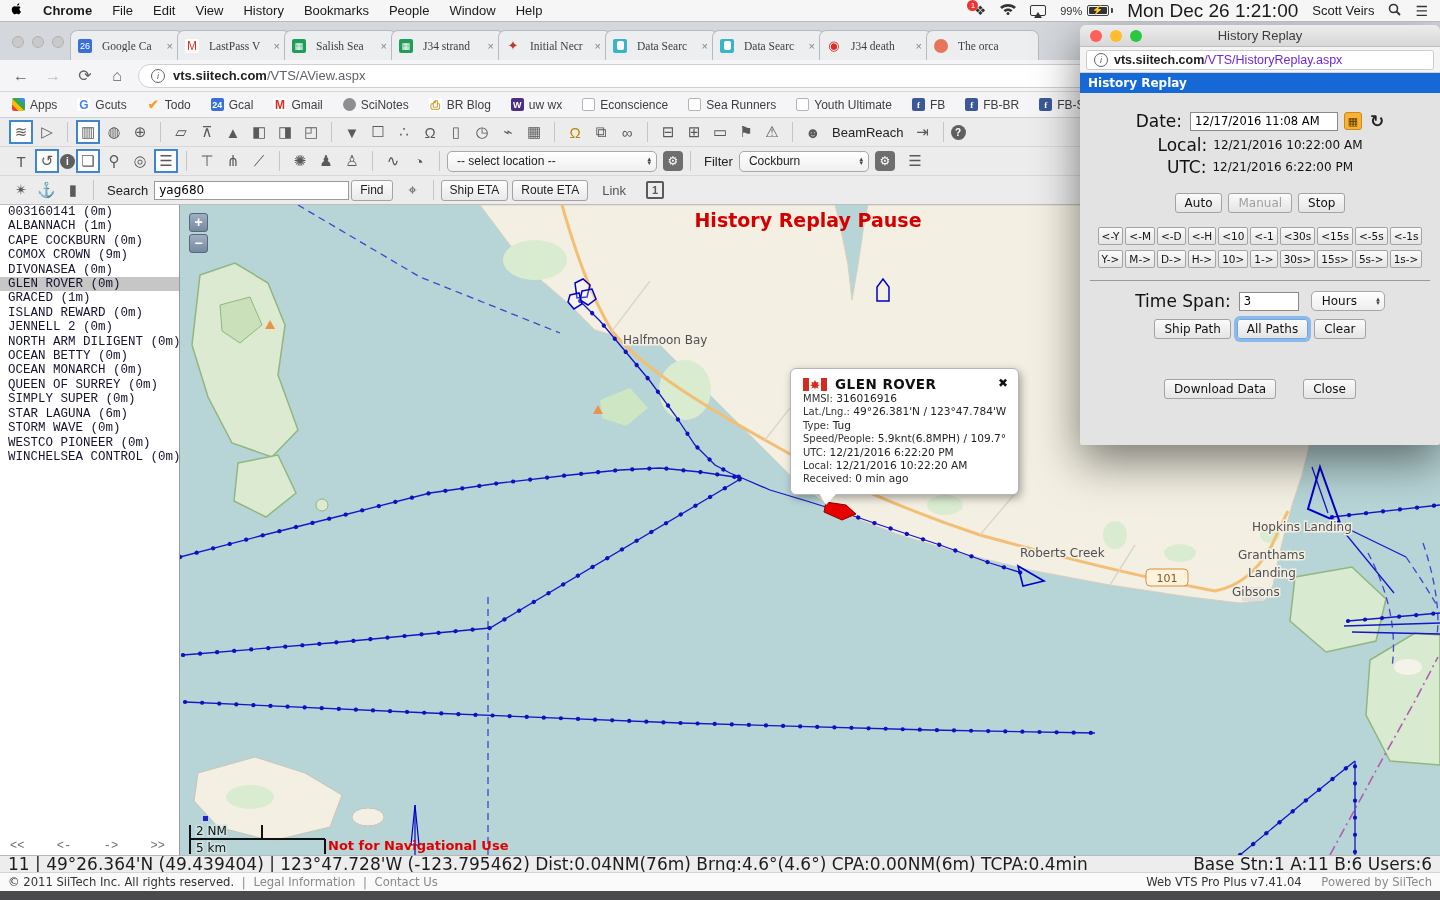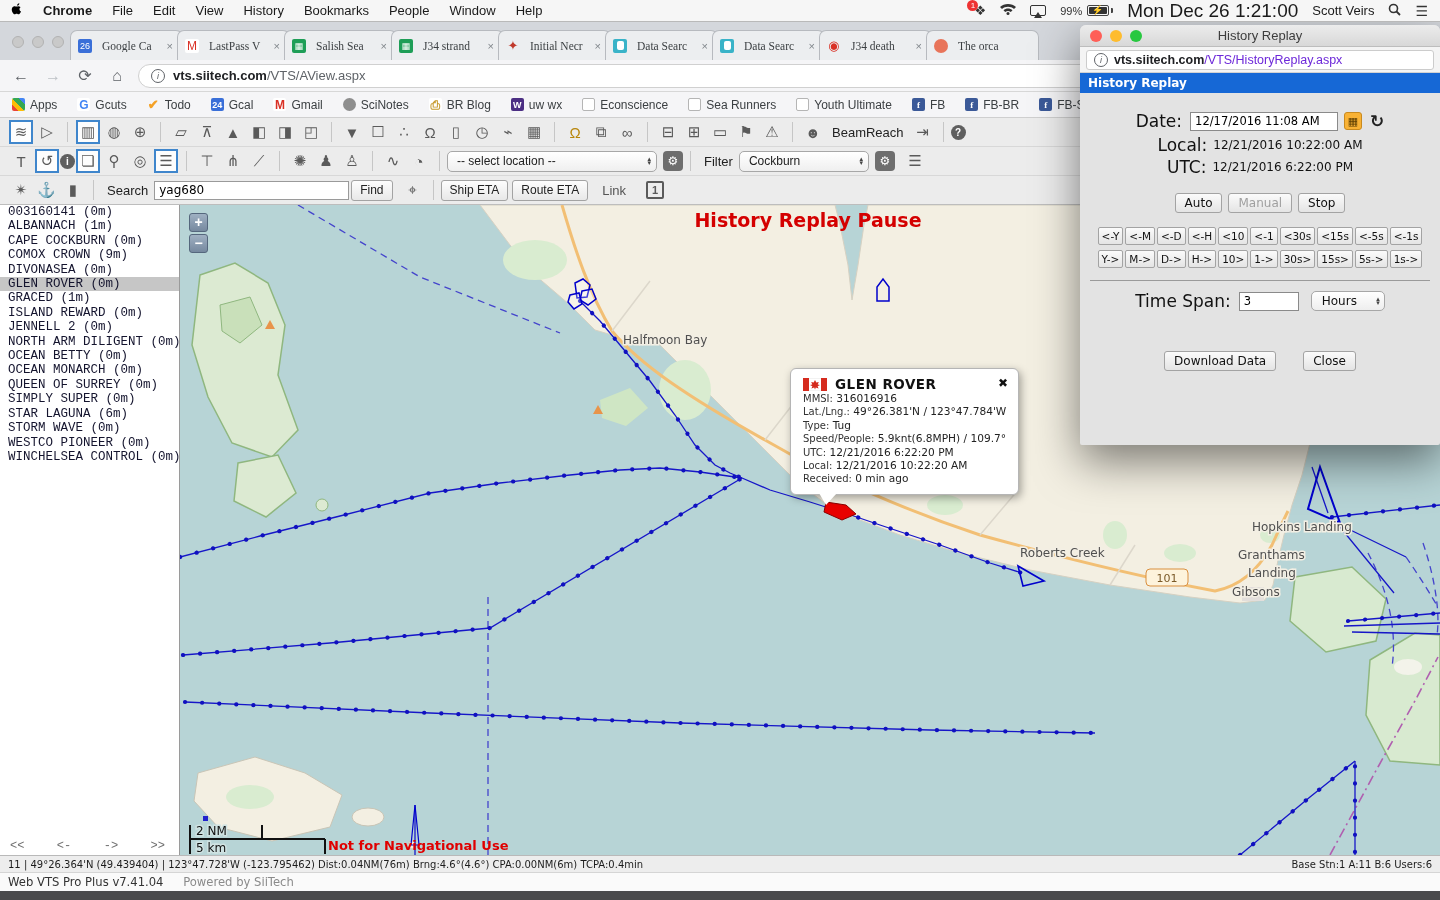--- a/index.html
+++ b/index.html
@@ -149,21 +149,21 @@
   .hr-btn.focus { box-shadow:0 0 0 3px #8ab9ec; border-color:#6fa7e0; }
   .stepbtn { border:1px solid #a3a3a3; background:linear-gradient(#fbfbfb,#e4e4e4); border-radius:2px;
              font-size:10.5px; color:#111; padding:2px 3px; margin:0 1px; font-family:"DejaVu Sans",sans-serif;}
   .hr-sep { border:none; border-top:1px solid #9a9a9a; margin:12px 10px 10px 10px; }
   .hr-select { border:1px solid #a7a7a7; background:linear-gradient(#fff,#eee); border-radius:5px; height:20px;
                display:inline-flex; align-items:center; padding:0 4px 0 10px; font-size:12px; }
 
   
   #statusbar { position:absolute; left:0; top:855px; width:1440px; height:17px; background:#ededed;
                border-top:1px solid #b9b9b9; display:flex; align-items:center; justify-content:space-between;
-               font-family:"DejaVu Sans",sans-serif; font-size:10px; color:#1c1c1c; padding:0 8px; }
+               font-family:"DejaVu Sans",sans-serif; font-size:17px; color:#1c1c1c; padding:0 8px; }
   #footer { position:absolute; left:0; top:872px; width:1440px; height:19px; background:#fafafa;
             border-top:1px solid #d5d5d5; display:flex; align-items:center; justify-content:space-between;
             font-family:"DejaVu Sans",sans-serif; font-size:11.6px; padding:0 8px; color:#333; }
   #footer .gray { color:#8a8a8a; }
   #footer .left span { margin-right:4px; }
   #darkstrip { position:absolute; left:0; top:891px; width:1440px; height:9px; background:#4a4a4c; }
 
   svg .mlbl { font-size:12px; fill:#4f4f4f; paint-order:stroke; stroke:#f3efe4; stroke-width:3px; }
 </style>
 </head>
@@ -654,30 +654,42 @@
     </div>
     <hr class="hr-sep">
     <div class="hr-row">
       <span class="hr-lab" style="margin-right:8px">Time Span:</span>
       <input class="hr-input" style="width: 60px;" value="3">
       <span class="hr-select" style="margin-left:12px;width:74px">
         <span>Hours</span>
         <span class="updn" style="margin-left:auto">▴<br>▾</span>
       </span>
     </div>
+    <div class="hr-row" style="margin-top:8px">
+      <button class="hr-btn">Ship Path</button>
+      <button class="hr-btn focus">All Paths</button>
+      <button class="hr-btn">Clear</button>
+    </div>
     <div class="hr-row" style="margin-top:40px">
       <button class="hr-btn" style="margin-right:24px">Download Data</button>
       <button class="hr-btn">Close</button>
     </div>
   </div>
 </div>
 
 <div id="statusbar">
   <span>11 | 49°26.364'N (49.439404) | 123°47.728'W (-123.795462)  Dist:0.04NM(76m)  Brng:4.6°(4.6°)  CPA:0.00NM(6m)  TCPA:0.4min</span>
   <span>Base Stn:1  A:11  B:6  Users:6</span>
 </div>
 <div id="footer">
+  <span class="left">
+    <span>© 2011 SiiTech Inc. All rights reserved.</span>
+    <span class="gray">|</span>
+    <span class="gray">Legal Information</span>
+    <span class="gray">|</span>
+    <span class="gray">Contact Us</span>
+  </span>
   <span>
     <span>Web VTS Pro Plus v7.41.04</span>
     <span class="gray" style="margin-left:16px">Powered by SiiTech</span>
   </span>
 </div>
 <div id="darkstrip"></div>
 
 </body></html>

